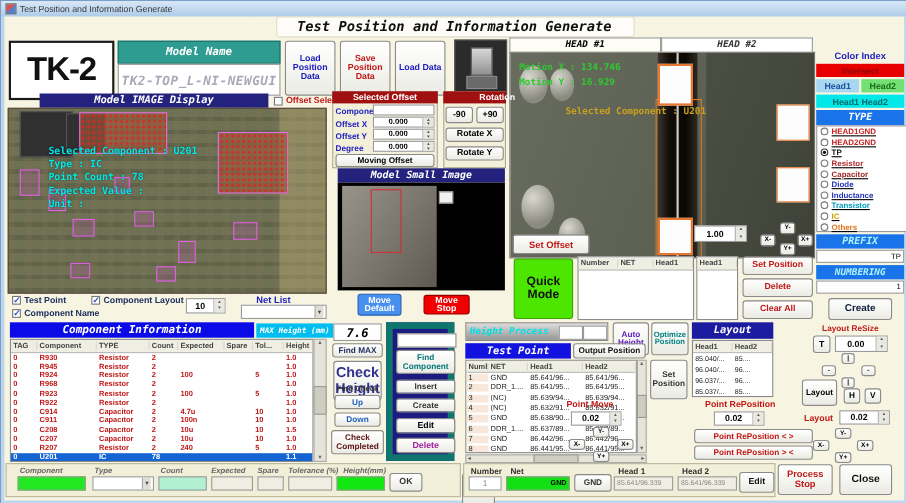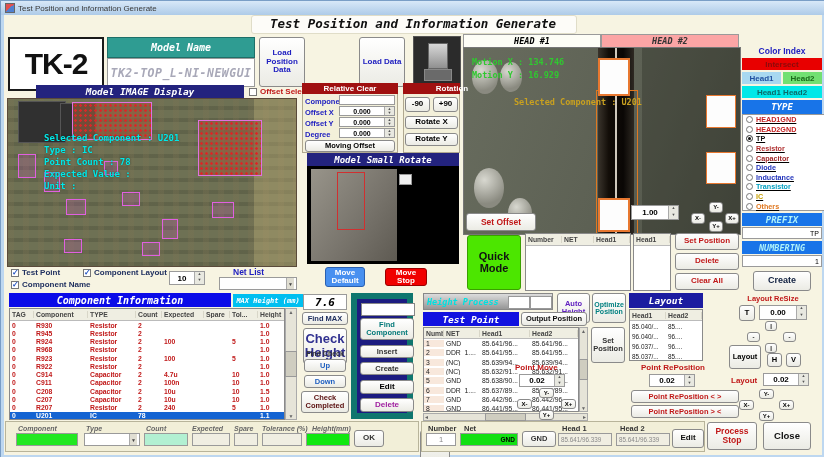--- a/index.html
+++ b/index.html
@@ -80,29 +80,30 @@
   <div class="abs" style="left:7px;top:36px;width:92px;height:50px;background:#fff;border:2px solid #1a1a1a;display:flex;align-items:center;justify-content:center;">
     <span style="font-size:30px;font-weight:bold;letter-spacing:-1px;color:#111;">TK-2</span>
   </div>
 
   <div class="abs hdr fancy" style="left:106px;top:36px;width:148px;height:21px;background:#2f9c92;border:1px solid #1d6f68;font-size:10px;">Model Name</div>
   <div class="abs field" style="left:106px;top:57px;width:148px;height:29px;justify-content:center;">
     <span class="fancy" style="font-size:11.5px;color:#a8a8b8;letter-spacing:.5px;">TK2-TOP_L-NI-NEWGUI</span>
   </div>
 
   <div class="abs btn blue" style="left:258px;top:36px;width:46px;height:50px;">Load Position Data</div>
+  <div class="abs btn red" style="left:308px;top:36px;width:46px;height:50px;">Save Position Data</div>
   <div class="abs btn blue" style="left:358px;top:36px;width:46px;height:50px;">Load Data</div>
 
   <div class="abs" style="left:412px;top:35px;width:46px;height:51px;background:#2b2b2b;border:1px solid #555;">
     <div class="abs" style="left:14px;top:6px;width:18px;height:24px;background:linear-gradient(#d8d8d8,#909090);border:1px solid #666;"></div>
     <div class="abs" style="left:10px;top:32px;width:26px;height:10px;background:#6a6a6a;border:1px solid #888;"></div>
   </div>
 
   <div class="abs tab fancy" style="left:462px;top:33px;width:138px;height:13px;background:#fdfdf6;">HEAD #1</div>
-  <div class="abs tab fancy" style="left:600px;top:33px;width:138px;height:13px;background:#fca5a5;color:#333;">HEAD #2</div>
+  <div class="abs tab fancy" style="left:600px;top:33px;width:138px;height:13px;background:#ffffff;color:#333;">HEAD #2</div>
 
   <div class="abs cam" style="left:462px;top:46px;width:276px;height:186px;border:1px solid #777;">
     <div class="abs" style="left:178px;top:0;width:98px;height:186px;background:rgba(40,42,34,.35);"></div>
     <div class="abs blob" style="left:8px;top:12px;width:26px;height:34px;"></div>
     <div class="abs blob" style="left:36px;top:14px;width:22px;height:30px;"></div>
     <div class="abs blob" style="left:10px;top:120px;width:30px;height:40px;"></div>
     <div class="abs blob" style="left:44px;top:150px;width:24px;height:30px;"></div>
     <div class="abs" style="left:134px;top:0;width:36px;height:186px;background:linear-gradient(90deg,#3a342c,#120d08 30%,#0a0705 70%,#2e2922);"></div>
     <div class="abs" style="left:151px;top:0;width:2px;height:186px;background:#cfc9bd;"></div>
     <div class="abs" style="left:132px;top:42px;width:40px;height:144px;border:1px solid #e07820;"></div>
@@ -249,21 +250,21 @@
   </div>
   <div class="abs lbl blue" style="left:232px;top:266px;font-size:8.5px;">Net List</div>
   <div class="abs field" style="left:218px;top:276px;width:78px;height:13px;">
     <span class="ddarrow">▼</span>
   </div>
 
   <div class="abs btn" style="left:324px;top:266px;width:40px;height:20px;background:#4890f0;color:#fff;border:1px solid #2a60b0;">Move Default</div>
   <div class="abs btn" style="left:384px;top:267px;width:42px;height:18px;background:#f00000;color:#fff;border:1px solid #900;">Move Stop</div>
 
   <div class="abs" style="left:301px;top:82px;width:96px;height:70px;background:#f3f0da;border:1px solid #b0a890;box-sizing:border-box;"></div>
-  <div class="abs hdr" style="left:301px;top:82px;width:96px;height:11px;background:#a01010;font-size:8px;font-weight:bold;">Relative Clear</div>
+  <div class="abs hdr" style="left:301px;top:82px;width:96px;height:11px;background:#a01010;font-size:8px;font-weight:bold;">Selected Offset</div>
   <div class="abs lbl blue" style="left:304px;top:96px;font-size:7.5px;">Component</div>
   <div class="abs field" style="left:338px;top:94px;width:56px;height:10px;"></div>
   <div class="abs lbl blue" style="left:304px;top:107px;font-size:7.5px;text-align:center;">Offset X</div>
   <div class="abs spin" style="left:338px;top:105px;width:56px;height:10px;">
     <span class="val" style="font-size:7px;">0.000</span>
     <span class="ar">
         <span>▲</span>
         <span>▼</span>
       </span>
   </div>
@@ -285,21 +286,21 @@
   </div>
   <div class="abs btn" style="left:304px;top:139px;width:90px;height:12px;font-size:7.5px;">Moving Offset</div>
 
   <div class="abs" style="left:402px;top:82px;width:57px;height:70px;background:#f3f0da;border:1px solid #b0a890;box-sizing:border-box;"></div>
   <div class="abs hdr" style="left:402px;top:82px;width:57px;height:11px;background:#a01010;font-size:8px;font-weight:bold;padding-left:41px;">Rotation</div>
   <div class="abs btn" style="left:404px;top:96px;width:25px;height:15px;">-90</div>
   <div class="abs btn" style="left:432px;top:96px;width:25px;height:15px;">+90</div>
   <div class="abs btn" style="left:404px;top:115px;width:53px;height:13px;">Rotate X</div>
   <div class="abs btn" style="left:404px;top:132px;width:53px;height:13px;">Rotate Y</div>
 
-  <div class="abs hdr fancy navy" style="left:306px;top:152px;width:152px;height:13px;font-size:9px;">Model Small Rotate</div>
+  <div class="abs hdr fancy navy" style="left:306px;top:152px;width:152px;height:13px;font-size:9px;">Model Small Image</div>
   <div class="abs" style="left:306px;top:165px;width:152px;height:98px;background:#000;">
     <div class="abs" style="left:4px;top:3px;width:86px;height:92px;background:linear-gradient(125deg,#98948a,#76726a 60%,#5e5a52);"></div>
     <div class="abs" style="left:30px;top:6px;width:26px;height:56px;border:1px solid #d03030;"></div>
     <div class="abs" style="left:92px;top:8px;width:11px;height:9px;background:#f0f0f0;border:1px solid #999;"></div>
   </div>
 
   <div class="abs hdr fancy" style="left:8px;top:292px;width:222px;height:14px;background:#0b0be8;font-size:10px;">Component Information</div>
   <div class="abs hdr fancy" style="left:232px;top:293px;width:70px;height:13px;background:#00bff0;font-size:7px;">MAX Height (mm)</div>
 
   <div class="abs tablebox" style="left:8px;top:307px;width:276px;height:112px;">

